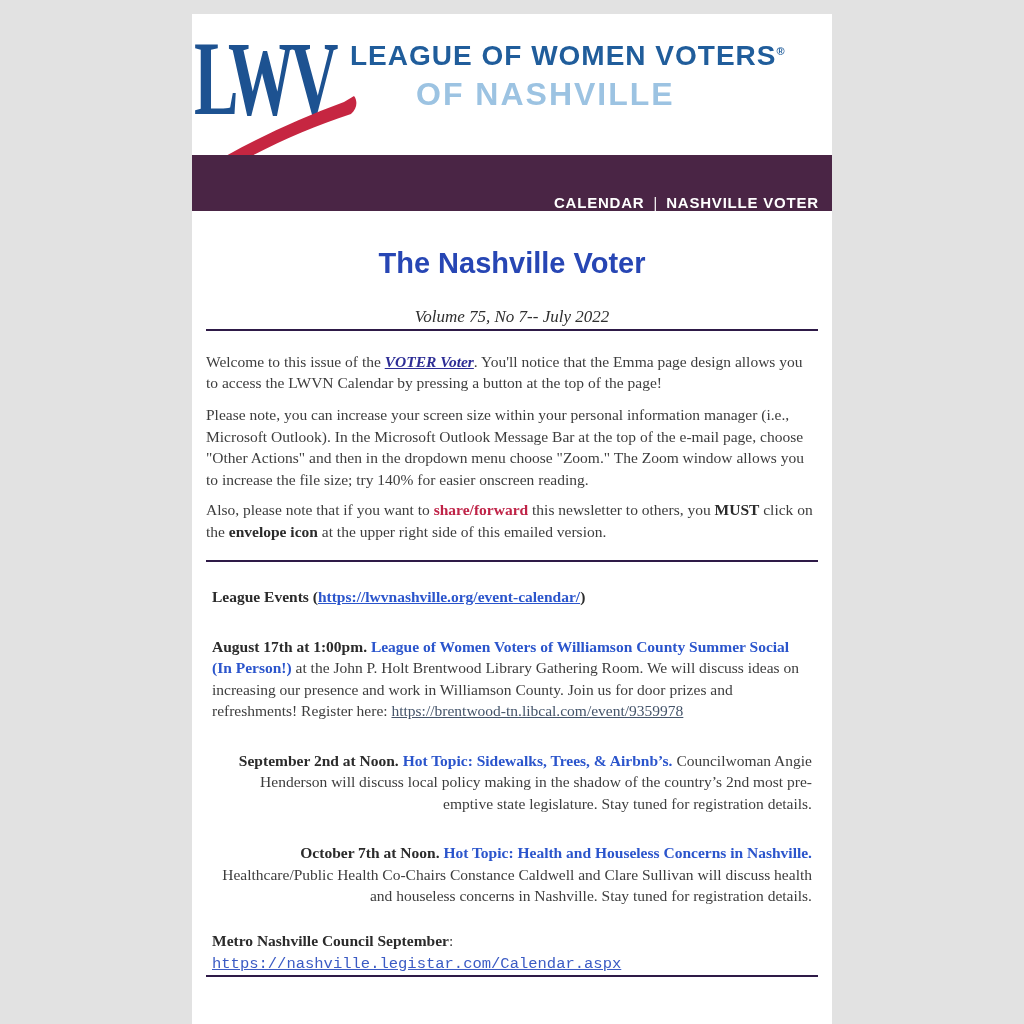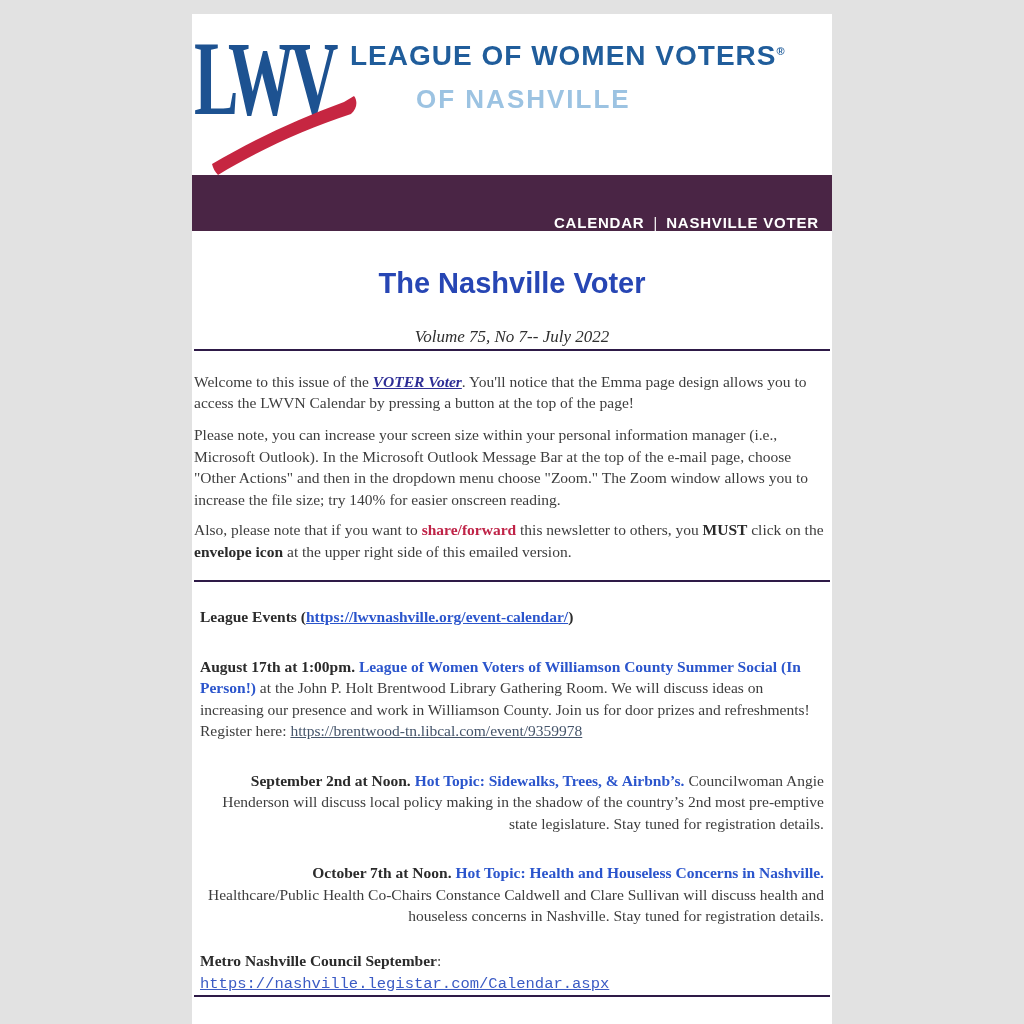--- a/index.html
+++ b/index.html
@@ -10,44 +10,44 @@
   }
   .page{
     width:640px;
     margin:14px auto 0;
     background:#ffffff;
     min-height:1010px;
     box-sizing:border-box;
   }
 
   
-  .masthead{position:relative;height:161px;overflow:hidden;}
+  .masthead{position:relative;height:141px;overflow:hidden;}
   .logo-svg{position:absolute;left:2px;top:8px;}
   .masthead-text{
     position:absolute;left:158px;top:26px;
     font-family:"Liberation Sans", sans-serif;
     font-weight:bold;white-space:nowrap;
   }
   .mh-line1{color:#205d9b;font-size:28px;letter-spacing:1px;}
   .mh-line1 .of{font-size:28px;}
   .mh-reg{font-size:11px;vertical-align:super;}
-  .mh-line2{color:#9cc3e2;font-size:26px;letter-spacing:2px;margin:12px 0 0 66px;}
+  .mh-line2{color:#9cc3e2;font-size:32px;letter-spacing:2px;margin:4px 0 0 66px;}
 
   
   .navbar{
     height:56px;background:#4a2545;
     display:flex;align-items:flex-end;justify-content:flex-end;
     padding:0 13px;gap:9px;
     font-family:"Liberation Sans", sans-serif;
   }
   .nav-link{color:#ffffff;font-weight:bold;font-size:15px;letter-spacing:.8px;text-decoration:none;cursor:pointer;}
   .nav-sep{color:#ffffff;font-size:14px;}
 
   
-  .content{padding:0 2px 30px;color:#3d3d3d;font-size:15.5px;line-height:1.39;}
+  .content{padding:0 14px 30px;color:#3d3d3d;font-size:15.5px;line-height:1.39;}
   .title{
     font-family:"Liberation Sans", sans-serif;
     color:#2746b4;text-align:center;
     font-size:29px;font-weight:bold;
     margin:32px 0 0;
   }
   .subtitle{text-align:center;font-style:italic;font-size:17px;color:#2f2f2f;margin:22px 0 0;}
   hr.rule{border:0;border-top:2px solid #2e1a47;margin:0;}
   .rule1{margin-top:31px;}
   .rule2{margin-top:18px;}

